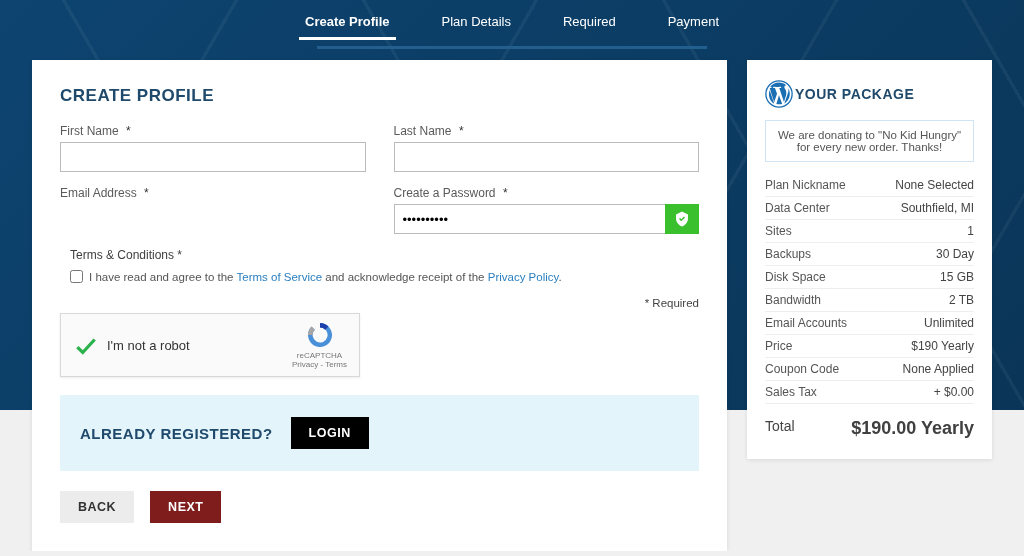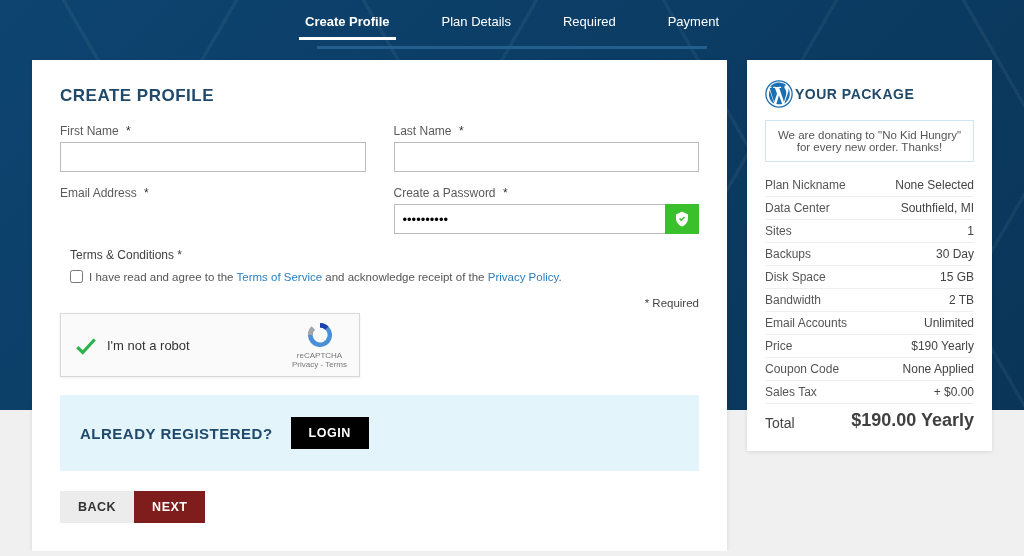--- a/index.html
+++ b/index.html
@@ -91,36 +91,36 @@
     display:flex; align-items:center; gap: 18px;
   }
   .already .t { color:#204a6c; font-size:15px; font-weight:600; letter-spacing:0.5px;}
   .btn {
     border:none; cursor:pointer; font-size:12.5px; font-weight:600;
     padding: 9px 18px; letter-spacing:0.5px;
   }
   .btn-login { background:#000000; color:#fff; }
   .btn-back { background:#ececec; color:#333; }
   .btn-next { background:#7f1d1d; color:#fff; }
-  .nav-btns { display:flex; margin-top: 20px; }
+  .nav-btns { display:flex; gap:16px; margin-top: 20px; }
   
   .side-head { display:flex; align-items:center; gap:2px; margin-bottom:12px; }
   .side-head .wp {
     width:28px; height:28px;
   }
   .side-head .t { color:#204a6c; font-weight:700; font-size:14px; letter-spacing:0.5px;}
   .pkg-name { color:#1b6fb3; font-weight:600; font-size:13.5px; margin:8px 0 10px; }
   .donate {
     border:1px solid #cfe5f5; padding:8px 10px; font-size:11.5px; text-align:center; color:#555;
     margin-bottom: 12px;
   }
   .spec-list { font-size:12px; color:#555; }
   .spec-row { display:flex; justify-content:space-between; border-bottom:1px solid #eee; padding: 4px 0; }
   .spec-row .v { color:#444; }
-  .total-row { display:flex; justify-content:space-between; margin-top:6px; align-items:flex-end;}
+  .total-row { display:flex; justify-content:space-between; margin-top:14px; align-items:flex-start;}
   .total-row .l { color:#444; font-size:14px;}
   .total-row .v { color:#404040; font-size:18px; font-weight:700;}
 </style>
 </head>
 <body>
 
 <div class="topbar">
   <div class="steps">
     <div class="step active">Create Profile</div>
     <div class="step">Plan Details</div>

